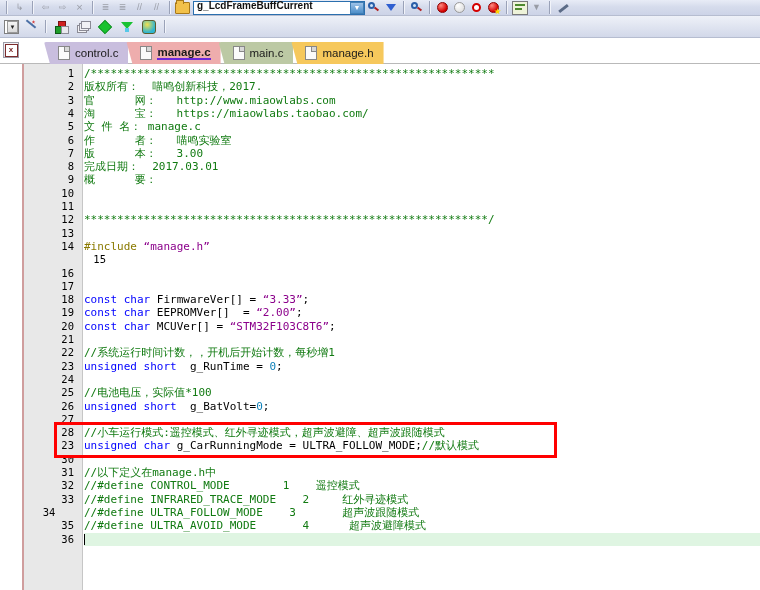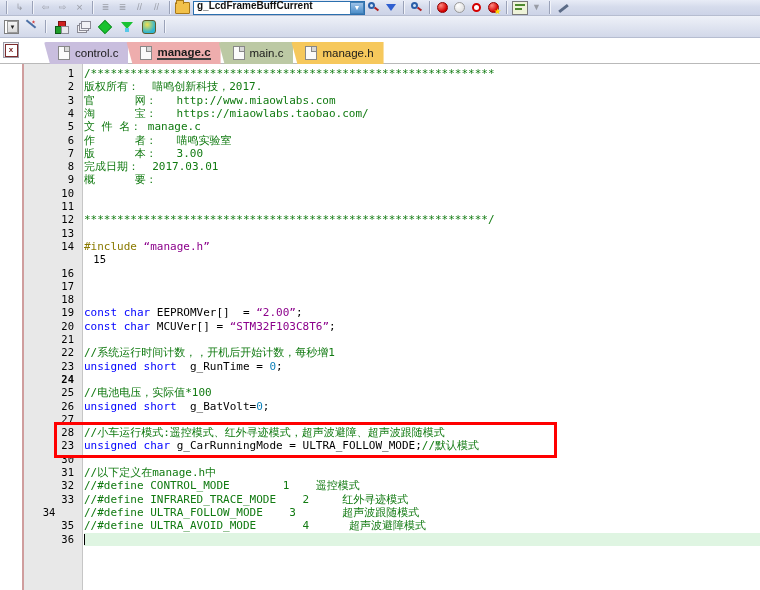--- a/index.html
+++ b/index.html
@@ -126,21 +126,21 @@
   .tab .pg{
     width:10px;height:12px;background:#fbfbfb;border:1px solid #888;margin-right:5px;
     position:relative;flex:0 0 auto;
   }
   .tab .pg:after{content:"";position:absolute;right:0;top:0;width:4px;height:4px;
     background:#d8d8d8;border-left:1px solid #888;border-bottom:1px solid #888;}
   .tab.t0{background:#c9bede;clip-path:polygon(0 0,100% 0,100% 100%,6px 100%);padding-left:14px;}
   .tab.t1{background:#eeadad;clip-path:polygon(0 0,100% 0,100% 100%,6px 100%);padding-left:14px;}
   .tab.t2{background:#bcc9a4;clip-path:polygon(0 0,100% 0,100% 100%,6px 100%);padding-left:14px;}
   .tab.t3{background:#f6c85c;clip-path:polygon(0 0,100% 0,100% 100%,6px 100%);padding-left:14px;}
-  .tab.active .tlabel{font-weight:bold;border-bottom:2px solid #404040;}
+  .tab.active .tlabel{font-weight:bold;border-bottom:2px solid #6d28d9;}
 
   
   #editor{
     position:absolute;left:22px;top:64px;right:0;bottom:0;
     background:#ffffff;border-left:2px solid #cf9d9d;box-sizing:border-box;overflow:hidden;
   }
   #gutter{
     position:absolute;left:0;top:0;width:59px;bottom:0;background:#e8e8e8;
     border-right:1px solid #c6c6c6;box-sizing:border-box;
   }
@@ -329,21 +329,21 @@
         <div class="ln" style="top: 175.9px;">14</div>
         <div class="ln" style="top: 189.2px; padding-left: 32px;">15</div>
         <div class="ln" style="top: 202.5px;">16</div>
         <div class="ln" style="top: 215.8px;">17</div>
         <div class="ln" style="top: 229.1px;">18</div>
         <div class="ln" style="top: 242.4px;">19</div>
         <div class="ln" style="top: 255.7px;">20</div>
         <div class="ln" style="top: 269px;">21</div>
         <div class="ln" style="top: 282.3px;">22</div>
         <div class="ln" style="top: 295.6px;">23</div>
-        <div class="ln" style="top: 308.9px; font-weight: bold;">24</div>
+        <div class="ln" style="top: 308.9px;">24</div>
         <div class="ln" style="top: 322.2px;">25</div>
         <div class="ln" style="top: 335.5px;">26</div>
         <div class="ln" style="top: 348.8px;">27</div>
         <div class="ln" style="top: 362.1px;">28</div>
         <div class="ln" style="top: 375.4px;">23</div>
         <div class="ln" style="top: 388.7px;">30</div>
         <div class="ln" style="top: 402px;">31</div>
         <div class="ln" style="top: 415.3px;">32</div>
         <div class="ln" style="top: 428.6px;">33</div>
         <div class="ln" style="top: 441.9px; text-align: center;">34</div>
@@ -361,20 +361,21 @@
         <div class="code" style="top: 96.1px;"><span class="cmt">完成日期：  2017.03.01</span></div>
         <div class="code" style="top: 109.4px;"><span class="cmt">概      要：</span></div>
         <div class="code" style="top: 122.7px;"></div>
         <div class="code" style="top: 136px;"></div>
         <div class="code" style="top: 149.3px;"><span class="cmt">*************************************************************/</span></div>
         <div class="code" style="top: 162.6px;"></div>
         <div class="code" style="top: 175.9px;"><span class="pp">#include </span><span class="str">“manage.h”</span></div>
         <div class="code" style="top: 189.2px;"></div>
         <div class="code" style="top: 202.5px;"></div>
         <div class="code" style="top: 215.8px;"></div>
+        <div class="code" style="top: 229.1px;"><span class="kw">const</span><span class="plain"> </span><span class="kw">char</span><span class="plain"> FirmwareVer[] = </span><span class="str">“3.33”</span><span class="plain">;</span></div>
         <div class="code" style="top: 242.4px;"><span class="kw">const</span><span class="plain"> </span><span class="kw">char</span><span class="plain"> EEPROMVer[]  = </span><span class="str">“2.00”</span><span class="plain">;</span></div>
         <div class="code" style="top: 255.7px;"><span class="kw">const</span><span class="plain"> </span><span class="kw">char</span><span class="plain"> MCUVer[] = </span><span class="str">“STM32F103C8T6”</span><span class="plain">;</span></div>
         <div class="code" style="top: 269px;"></div>
         <div class="code" style="top: 282.3px;"><span class="cmt">//系统运行时间计数，，开机后开始计数，每秒增1</span></div>
         <div class="code" style="top: 295.6px;"><span class="kw">unsigned short</span><span class="plain">  g_RunTime = </span><span class="num">0</span><span class="plain">;</span></div>
         <div class="code" style="top: 308.9px;"></div>
         <div class="code" style="top: 322.2px;"><span class="cmt">//电池电压，实际值*100</span></div>
         <div class="code" style="top: 335.5px;"><span class="kw">unsigned short</span><span class="plain">  g_BatVolt=</span><span class="num">0</span><span class="plain">;</span></div>
         <div class="code" style="top: 348.8px;"></div>
         <div class="code" style="top: 362.1px; text-align: right;"><span class="cmt">//小车运行模式:遥控模式、红外寻迹模式，超声波避障、超声波跟随模式</span></div>

